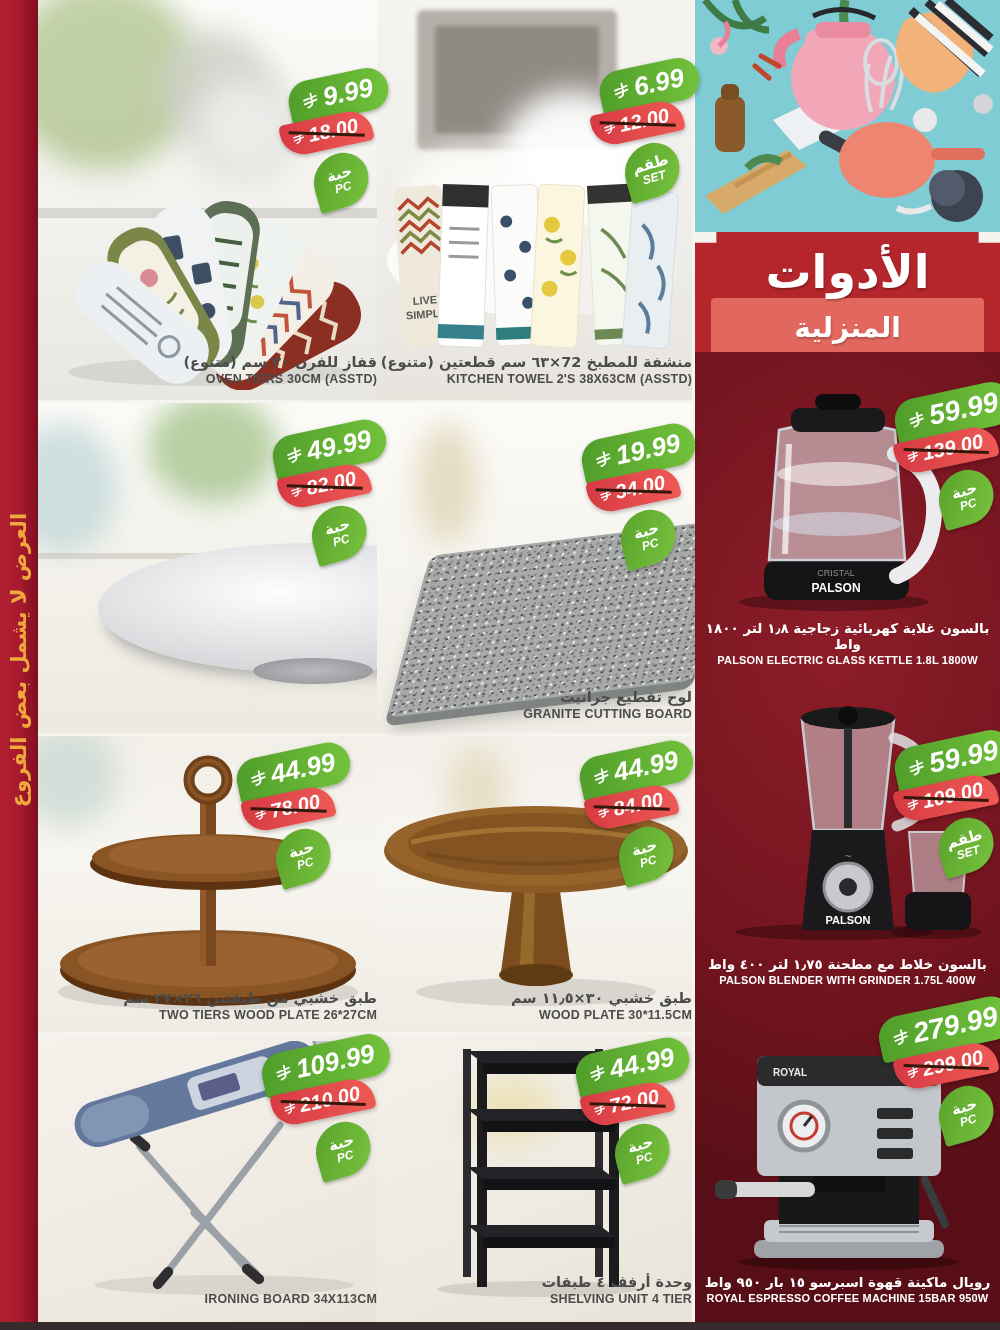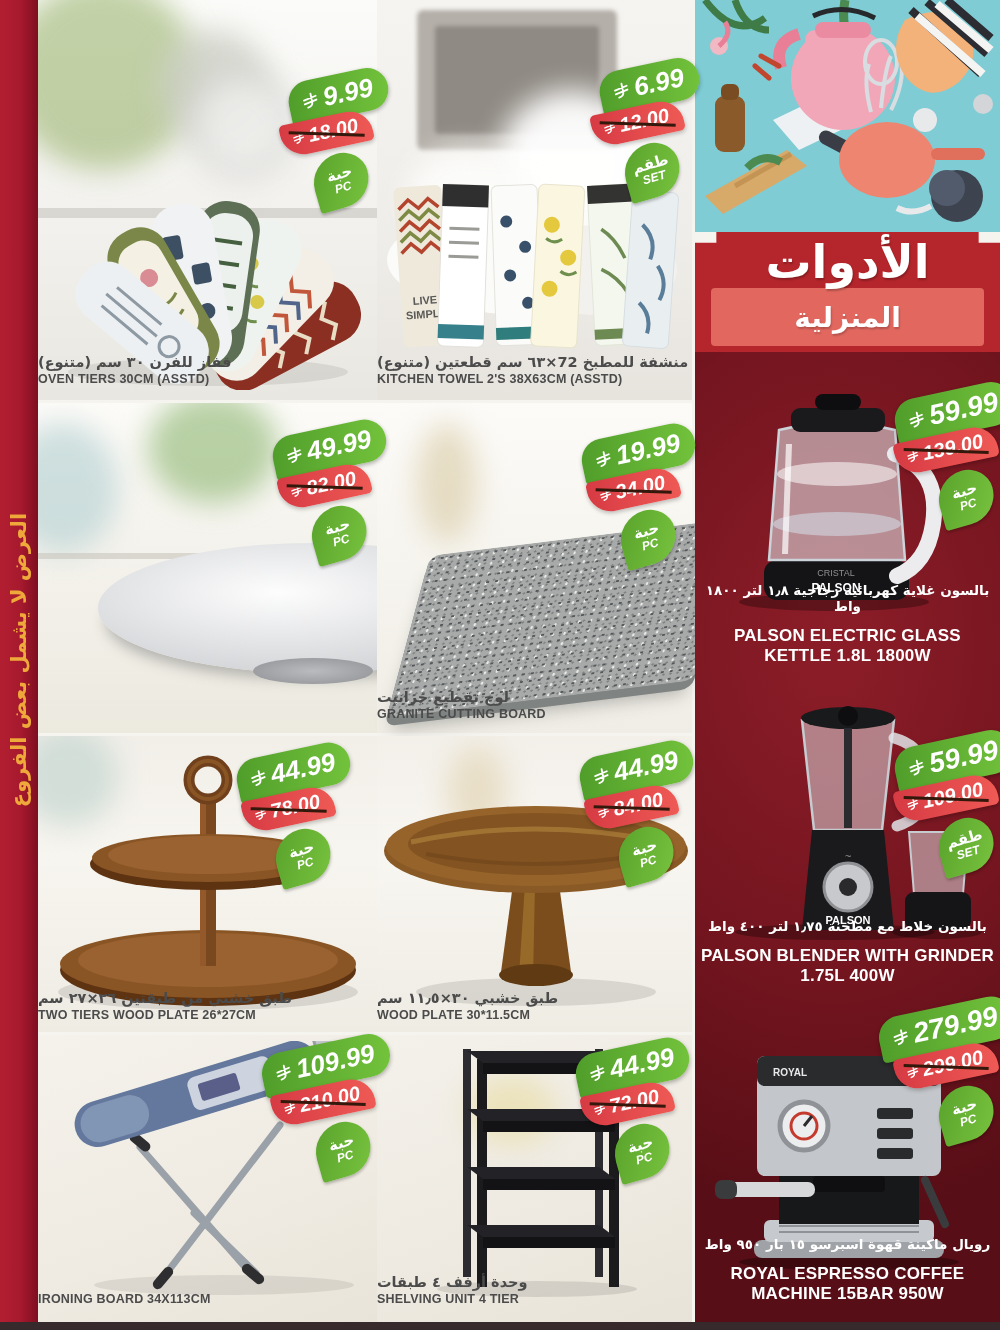--- a/index.html
+++ b/index.html
@@ -9,21 +9,21 @@
   .side-strip{position:absolute;left:0;top:0;width:38px;height:1330px;
       background:linear-gradient(90deg,#b31f31 0%,#a6192e 55%,#7e0f20 100%);}
   .side-note{position:absolute;top:660px;left:19px;transform:translate(-50%,-50%) rotate(-90deg);
       white-space:nowrap;color:#efa93b;font-weight:bold;font-size:21px;
       font-family:"DejaVu Sans",sans-serif;letter-spacing:1px;}
   
   .cell{position:absolute;overflow:visible;}
   .ph{position:absolute;inset:0;overflow:hidden;}
   .blob{position:absolute;border-radius:50%;filter:blur(14px);}
   .art{position:absolute;}
-  .cell-label{position:absolute;left:0;right:0;text-align:left;color:#4b4b4b;z-index:4;}
+  .cell-label{position:absolute;left:0;right:0;text-align:right;color:#4b4b4b;z-index:4;}
   .cell-label .ar{font-size:14.5px;font-weight:bold;font-family:"DejaVu Sans",sans-serif;direction:rtl;}
   .cell-label .en{font-size:12.5px;font-weight:bold;letter-spacing:.2px;margin-top:2px;}
   
   .badge-stack{position:absolute;display:flex;flex-direction:column;align-items:flex-end;z-index:6;}
   .pb-new{display:flex;align-items:center;gap:5px;color:#fff;font-weight:bold;font-style:italic;
       font-size:26px;padding:5px 15px 7px 13px;border-radius:26px 26px 26px 5px;
       background:linear-gradient(100deg,#4f9d2a,#74c33c);transform:rotate(-12deg);
       box-shadow:0 2px 4px rgba(0,0,0,.3);}
   .pb-old{display:flex;align-items:center;gap:4px;color:#fff;font-weight:bold;font-style:italic;
       font-size:20px;padding:4px 14px 6px 11px;border-radius:5px 24px 5px 24px;position:relative;
@@ -39,32 +39,32 @@
   .pb-unit .en{font-size:12px;font-style:italic;line-height:1.15;}
   .sar{width:17px;height:17px;}
   .sar.sm{width:13px;height:13px;}
   .sar path{stroke:#fff;stroke-width:2.4;fill:none;stroke-linecap:round;}
   .big .pb-new{font-size:28px;}
   
   .rc{position:absolute;left:695px;top:0;width:305px;height:1322px;}
   .rc-img{position:absolute;left:0;top:0;width:305px;height:232px;background:#7fccd4;overflow:hidden;}
   .rc-banner{position:absolute;left:0;top:232px;width:305px;height:120px;background:#b5262c;
       clip-path:polygon(7% 0,93% 0,93% 9%,100% 9%,100% 100%,0 100%,0 9%,7% 9%);}
-  .rc-title1{margin-top:6px;text-align:center;color:#fff;font-weight:bold;font-size:46px;
+  .rc-title1{margin-top:16px;text-align:center;color:#fff;font-weight:bold;font-size:46px;
       font-family:"DejaVu Sans",sans-serif;line-height:1.05;text-shadow:1px 2px 2px rgba(0,0,0,.25);}
   .rc-title2-box{margin:2px 16px 0 16px;background:#e2685f;border-radius:4px;height:58px;
       display:flex;align-items:center;justify-content:center;}
   .rc-title2{color:#fff;font-weight:bold;font-size:28px;font-family:"DejaVu Sans",sans-serif;
       text-shadow:1px 2px 2px rgba(0,0,0,.2);}
   .rc-dark{position:absolute;left:0;top:352px;width:305px;height:970px;
       background:radial-gradient(140% 60% at 45% 30%,#8c1d28 0%,#74151f 55%,#570e16 100%);}
   .rc-sec{position:absolute;left:0;width:305px;}
   .rc-label{position:absolute;left:4px;right:4px;text-align:center;color:#fff;z-index:4;}
   .rc-label .ar{font-size:13.5px;font-weight:bold;font-family:"DejaVu Sans",sans-serif;direction:rtl;}
-  .rc-label .en{font-size:17px;font-weight:bold;margin-top:12px;letter-spacing:.2px;}
+  .rc-label .en{font-size:11px;font-weight:bold;margin-top:2px;letter-spacing:.2px;}
   
   .bottom-bar{position:absolute;left:0;top:1322px;width:1000px;height:8px;background:#372a2d;}
   
   .susan-top{position:absolute;left:60px;top:140px;width:430px;height:130px;border-radius:50%;
       background:radial-gradient(ellipse at 42% 38%,#fdfdfd 0%,#e3e4e6 45%,#cfd1d4 78%,#c0c2c6 100%);
       box-shadow:0 14px 14px -8px rgba(70,70,75,.35);}
   .susan-base{position:absolute;left:215px;top:255px;width:120px;height:26px;border-radius:50%;
       background:radial-gradient(#b9bbbe,#8f9194);}
   .susan-inset{position:absolute;left:295px;top:-62px;width:182px;height:182px;border-radius:50%;
       background:radial-gradient(circle at 40% 38%,#f4f3f2 0%,#dddcdc 55%,#cac9ca 100%);

